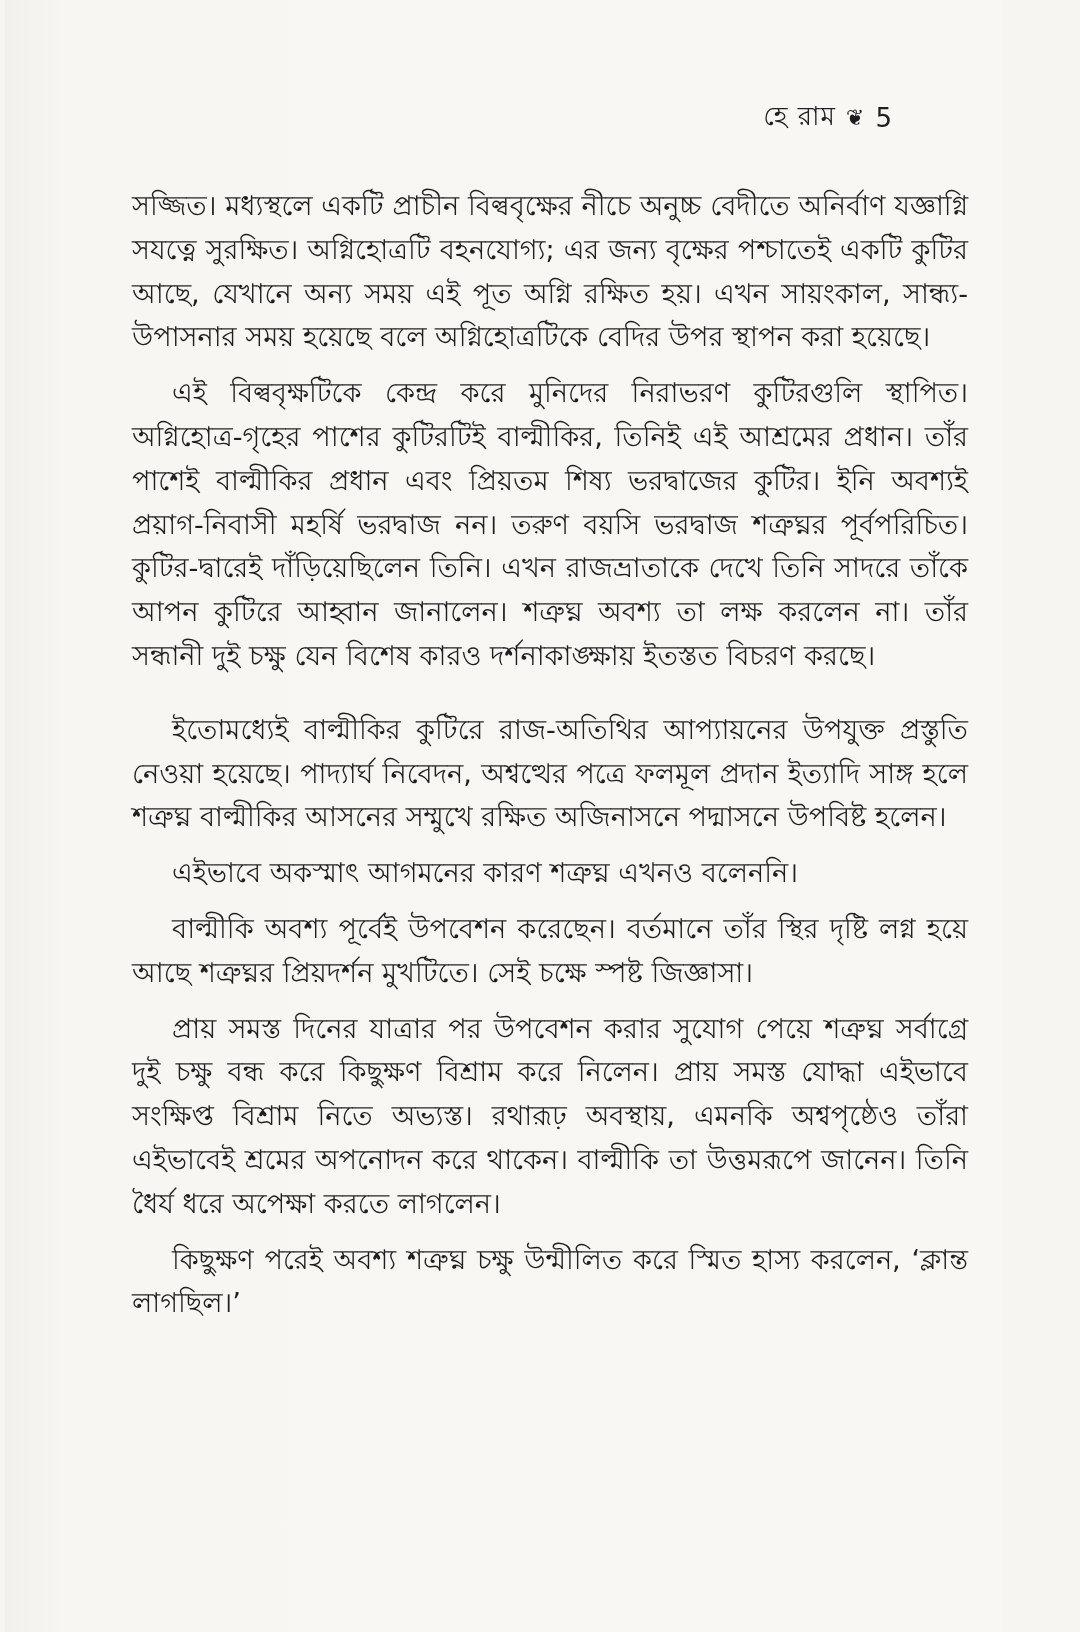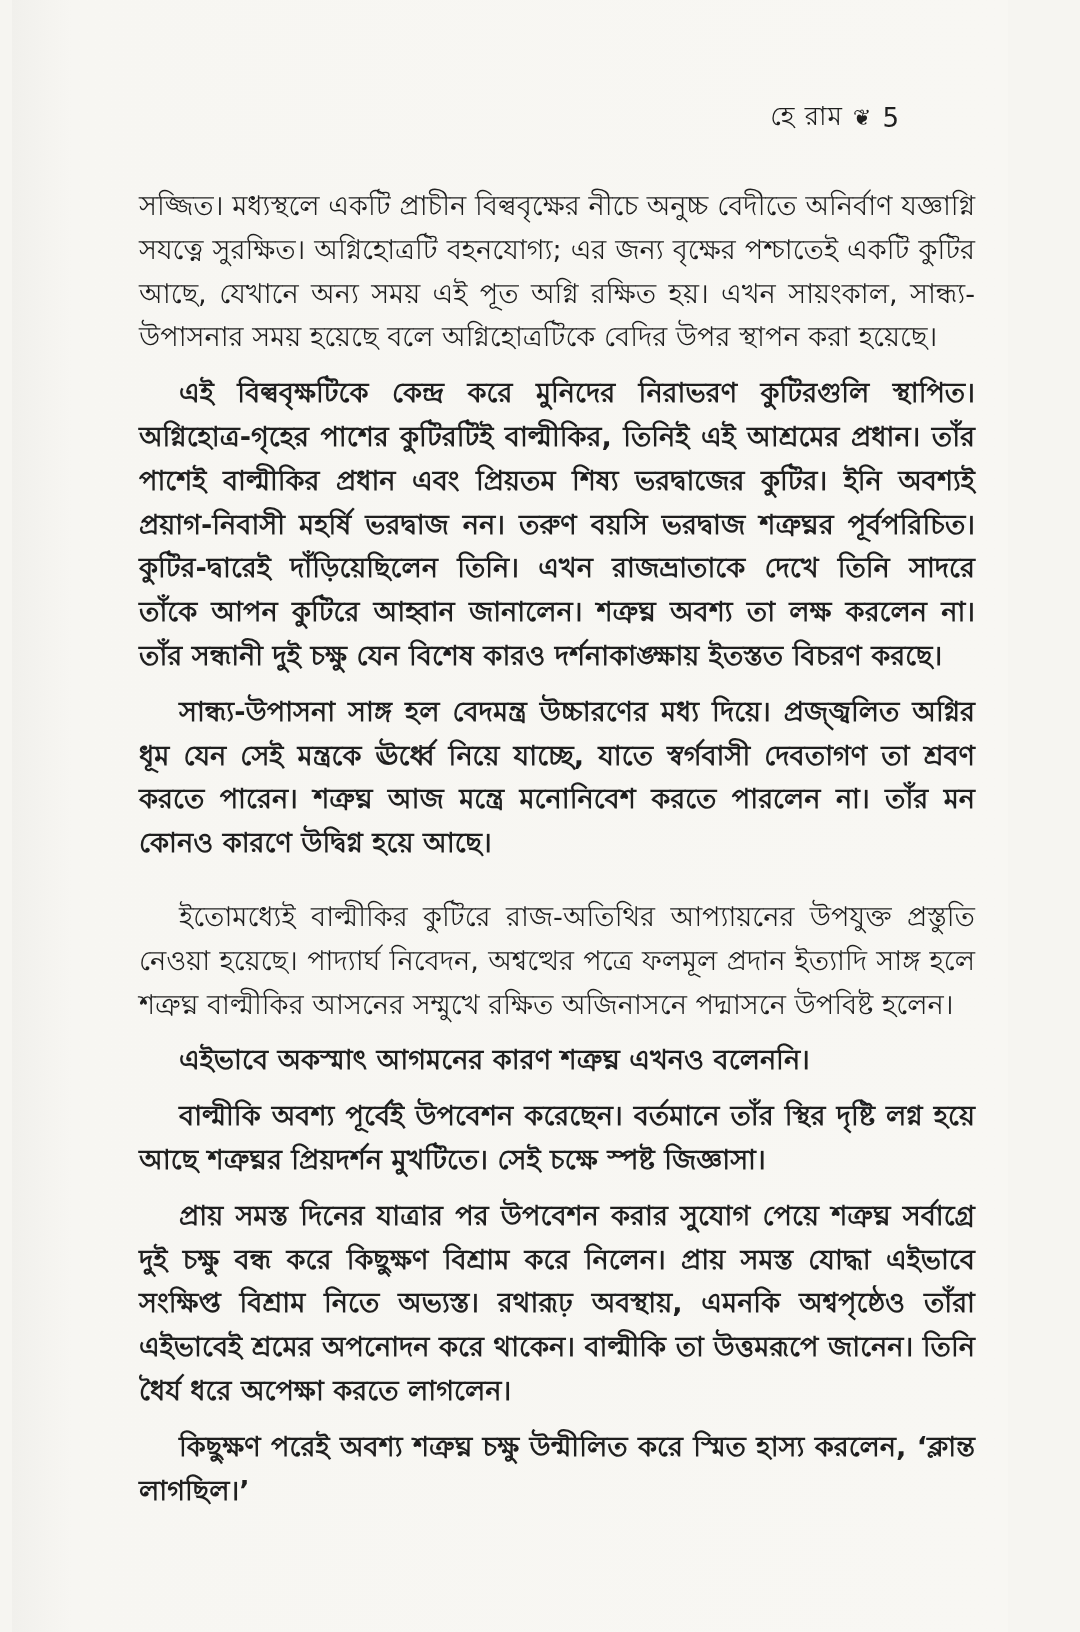--- a/index.html
+++ b/index.html
@@ -10,21 +10,21 @@
       width: 1080px;
       height: 1632px;
       background: #f6f5f1;
       position: relative;
       overflow: hidden;
       font-family: "DejaVu Sans", "Liberation Sans", sans-serif;
       color: #1f1f1f;
     }
     .page {
       position: absolute;
-      left: 12px; top: 0;
+      left: 5px; top: 0;
       width: 996px;
       height: 1632px;
       background: linear-gradient(90deg, #f1f0ec 0px, #f7f6f2 60px, #f8f7f3 100%);
     }
     .running-head {
       position: absolute;
       top: 96px;
       right: 108px;
       font-size: 26px;
       letter-spacing: 1px;
@@ -49,41 +49,39 @@
     }
     .text-block p {
       margin: 12px;
       text-indent: 40px;
     }
     .text-block p.no-indent {
       text-indent: 0;
     }
     .text-block p.gap-before {
       margin-top: 10px;
-      font-weight: bold;
     }
     .text-block p.big-gap {
       margin-top: 30px;
     }
   </style>
 </head>
 <body>
 
 <div class="page">
 
   <div class="running-head">
     <span>হে রাম</span>
     <span class="ornament">❦</span>
     <span>5</span>
   </div>
 
   <div class="text-block">
     <p class="no-indent">সজ্জিত। মধ্যস্থলে একটি প্রাচীন বিল্ববৃক্ষের নীচে অনুচ্চ বেদীতে অনির্বাণ যজ্ঞাগ্নি সযত্নে সুরক্ষিত। অগ্নিহোত্রটি বহনযোগ্য; এর জন্য বৃক্ষের পশ্চাতেই একটি কুটির আছে, যেখানে অন্য সময় এই পূত অগ্নি রক্ষিত হয়। এখন সায়ংকাল, সান্ধ্য-উপাসনার সময় হয়েছে বলে অগ্নিহোত্রটিকে বেদির উপর স্থাপন করা হয়েছে।</p>
     <p class="gap-before">এই বিল্ববৃক্ষটিকে কেন্দ্র করে মুনিদের নিরাভরণ কুটিরগুলি স্থাপিত। অগ্নিহোত্র-গৃহের পাশের কুটিরটিই বাল্মীকির, তিনিই এই আশ্রমের প্রধান। তাঁর পাশেই বাল্মীকির প্রধান এবং প্রিয়তম শিষ্য ভরদ্বাজের কুটির। ইনি অবশ্যই প্রয়াগ-নিবাসী মহর্ষি ভরদ্বাজ নন। তরুণ বয়সি ভরদ্বাজ শত্রুঘ্নর পূর্বপরিচিত। কুটির-দ্বারেই দাঁড়িয়েছিলেন তিনি। এখন রাজভ্রাতাকে দেখে তিনি সাদরে তাঁকে আপন কুটিরে আহ্বান জানালেন। শত্রুঘ্ন অবশ্য তা লক্ষ করলেন না। তাঁর সন্ধানী দুই চক্ষু যেন বিশেষ কারও দর্শনাকাঙ্ক্ষায় ইতস্তত বিচরণ করছে।</p>
-    <p class="gap-before">সান্ধ্য-উপাসনা সাঙ্গ হল বেদমন্ত্র উচ্চারণের মধ্য দিয়ে। প্রজ্জ্বলিত অগ্নির ধূম যেন সেই মন্ত্রকে ঊর্ধ্বে নিয়ে যাচ্ছে, যাতে স্বর্গবাসী দেবতাগণ তা শ্রবণ করতে পারেন। শত্রুঘ্ন আজ মন্ত্রে মনোনিবেশ করতে পারলেন না। তাঁর মন কোনও কারণে উদ্বিগ্ন হয়ে আছে।</p>
     <p class="big-gap">ইতোমধ্যেই বাল্মীকির কুটিরে রাজ-অতিথির আপ্যায়নের উপযুক্ত প্রস্তুতি নেওয়া হয়েছে। পাদ্যার্ঘ নিবেদন, অশ্বত্থের পত্রে ফলমূল প্রদান ইত্যাদি সাঙ্গ হলে শত্রুঘ্ন বাল্মীকির আসনের সম্মুখে রক্ষিত অজিনাসনে পদ্মাসনে উপবিষ্ট হলেন।</p>
     <p class="gap-before">এইভাবে অকস্মাৎ আগমনের কারণ শত্রুঘ্ন এখনও বলেননি।</p>
     <p class="gap-before">বাল্মীকি অবশ্য পূর্বেই উপবেশন করেছেন। বর্তমানে তাঁর স্থির দৃষ্টি লগ্ন হয়ে আছে শত্রুঘ্নর প্রিয়দর্শন মুখটিতে। সেই চক্ষে স্পষ্ট জিজ্ঞাসা।</p>
     <p class="gap-before">প্রায় সমস্ত দিনের যাত্রার পর উপবেশন করার সুযোগ পেয়ে শত্রুঘ্ন সর্বাগ্রে দুই চক্ষু বন্ধ করে কিছুক্ষণ বিশ্রাম করে নিলেন। প্রায় সমস্ত যোদ্ধা এইভাবে সংক্ষিপ্ত বিশ্রাম নিতে অভ্যস্ত। রথারূঢ় অবস্থায়, এমনকি অশ্বপৃষ্ঠেও তাঁরা এইভাবেই শ্রমের অপনোদন করে থাকেন। বাল্মীকি তা উত্তমরূপে জানেন। তিনি ধৈর্য ধরে অপেক্ষা করতে লাগলেন।</p>
     <p class="gap-before">কিছুক্ষণ পরেই অবশ্য শত্রুঘ্ন চক্ষু উন্মীলিত করে স্মিত হাস্য করলেন, ‘ক্লান্ত লাগছিল।’</p>
   </div>
 
 </div>
 
 </body></html>

